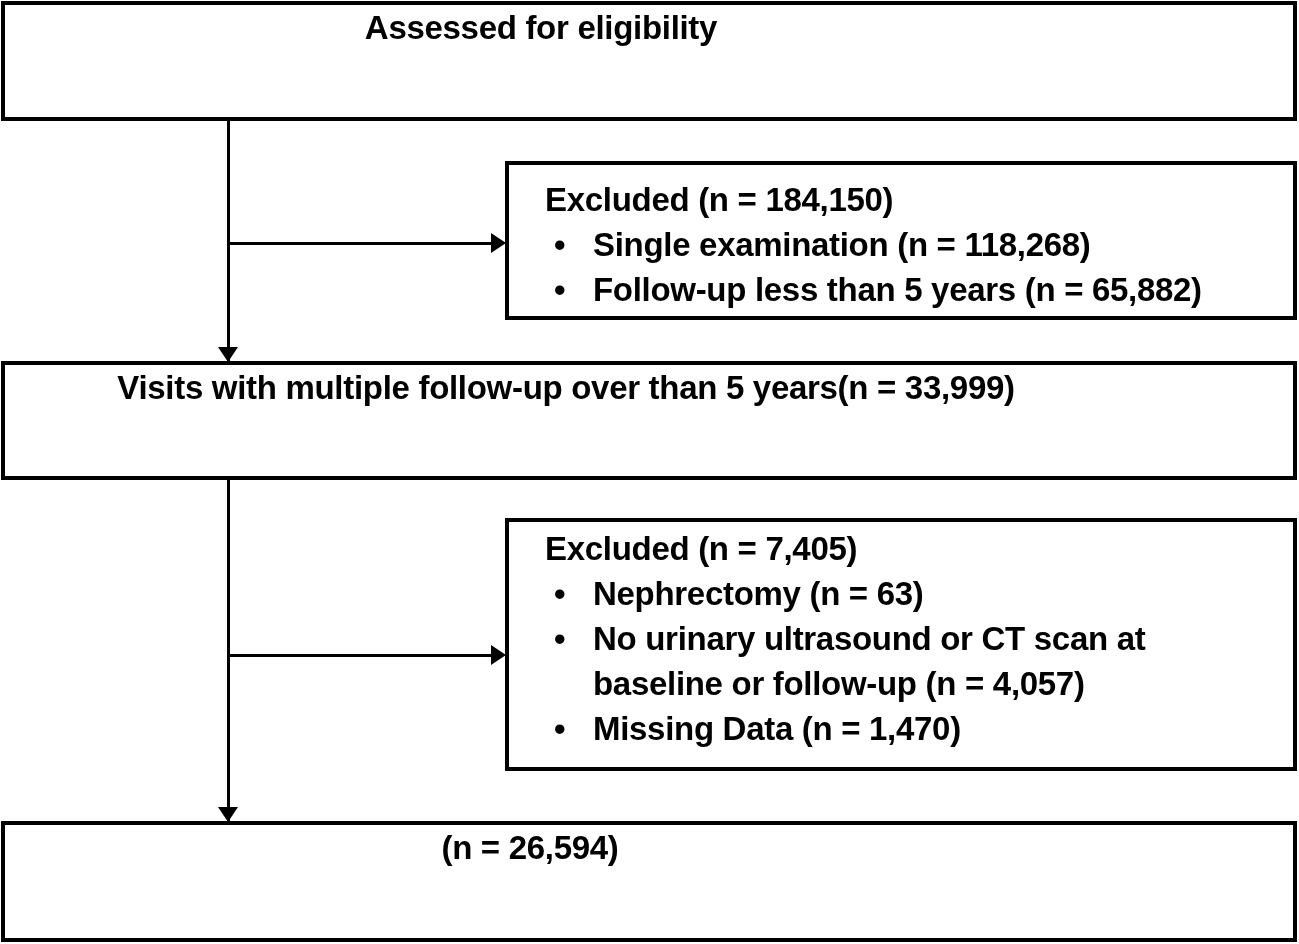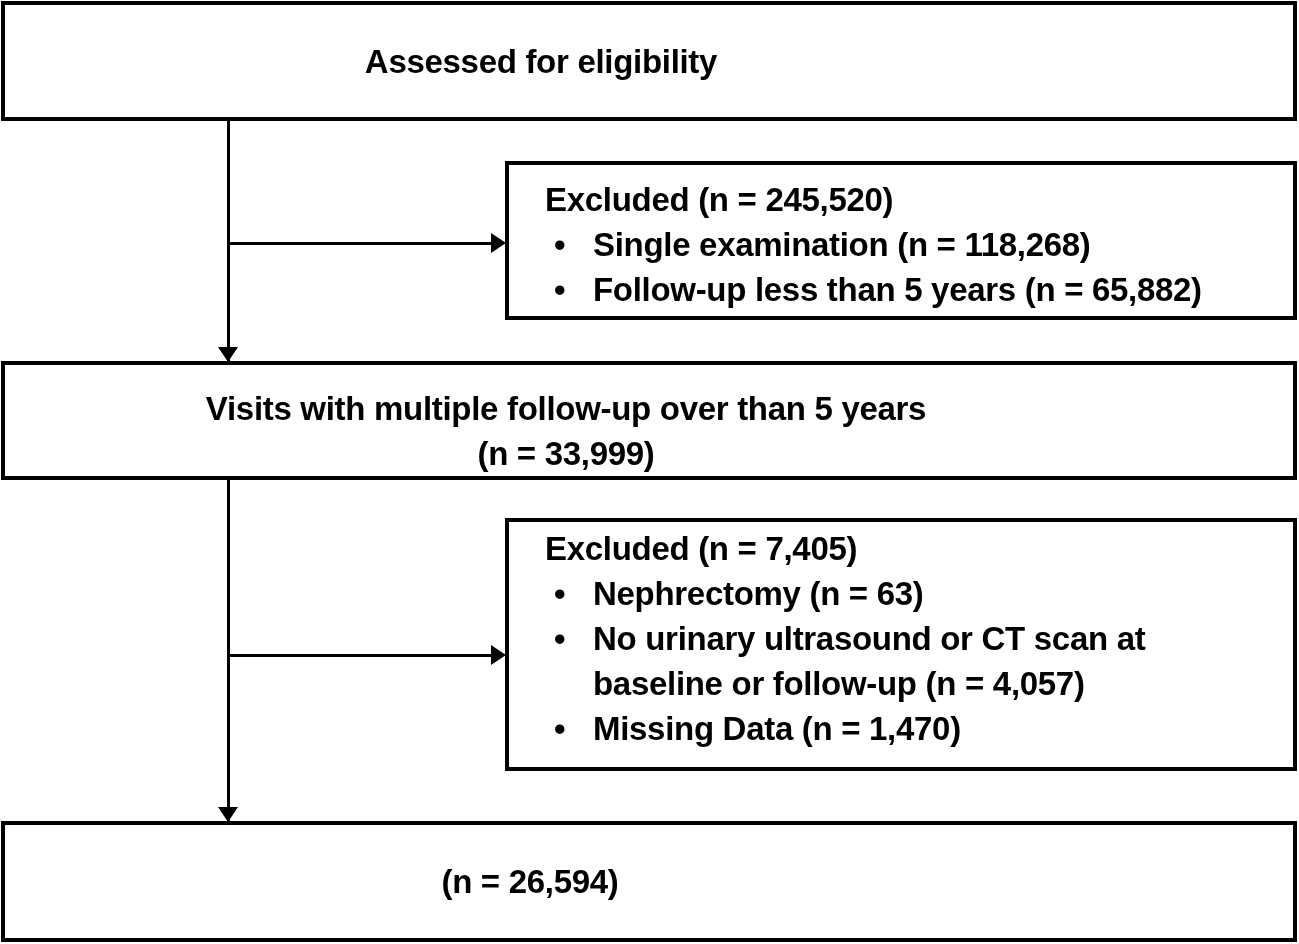--- a/index.html
+++ b/index.html
@@ -24,27 +24,27 @@
     box-sizing: border-box;
     font-size: 33px;
     line-height: 45px;
     letter-spacing: -0.3px;
   }
   
   .box.centered {
     left: 1px;
     width: 1296px;
     display: flex;
-    flex-direction: column;
+    flex-direction: row;
     justify-content: center;
     text-align: center;
   }
   .box.centered .line { white-space: nowrap; }
   #box-eligibility { top: 1px;   height: 120px; padding-right: 216px; }
-  #box-visits      { top: 361px; height: 119px; padding-right: 166px; justify-content: flex-end; }
+  #box-visits      { top: 361px; height: 119px; padding-right: 166px; }
   #box-included    { top: 821px; height: 121px; padding-right: 238px; }
   
   .box.exclusion {
     left: 505px;
     width: 792px;
     padding: 12px 14px 6px 36px;
   }
   #box-excluded-1 { top: 161px; height: 159px; }
   #box-excluded-2 { top: 518px; height: 253px; padding-top: 4px; }
   .exclusion .title { margin: 0; }
@@ -100,21 +100,21 @@
   <div class="box centered" id="box-eligibility">
     <div class="line">Assessed for eligibility</div>
   </div>
 
   <div class="line-seg" id="vline-1"></div>
   <div class="line-seg" id="hline-1"></div>
   <div class="arrow-right" id="ah-right-1"></div>
   <div class="arrow-down" id="ah-down-1"></div>
 
   <div class="box exclusion" id="box-excluded-1">
-    <div class="title">Excluded (n = 245,520)</div>
+    <div class="title">Excluded (n = 184,150)</div>
     <ul>
       <li>
         <span class="bullet">•</span>
         <span class="item-text">Single examination (n = 118,268)</span>
       </li>
       <li>
         <span class="bullet">•</span>
         <span class="item-text">Follow-up less than 5 years (n = 65,882)</span>
       </li>
     </ul>

